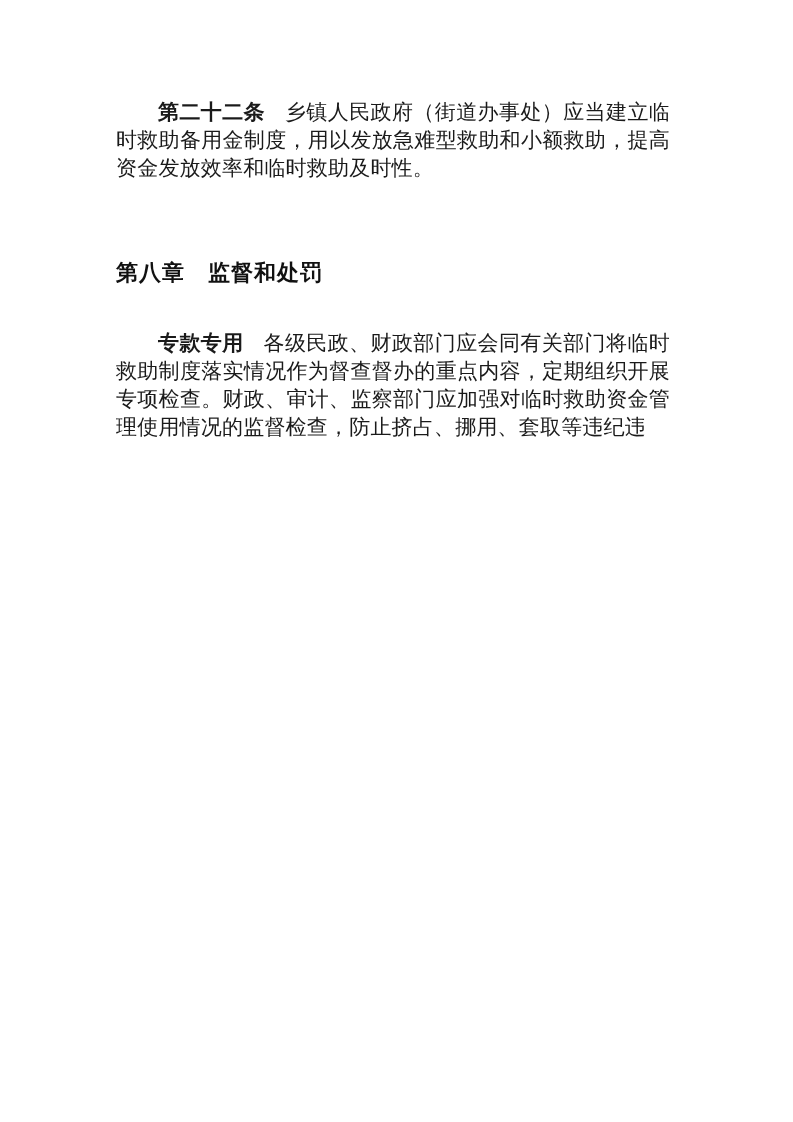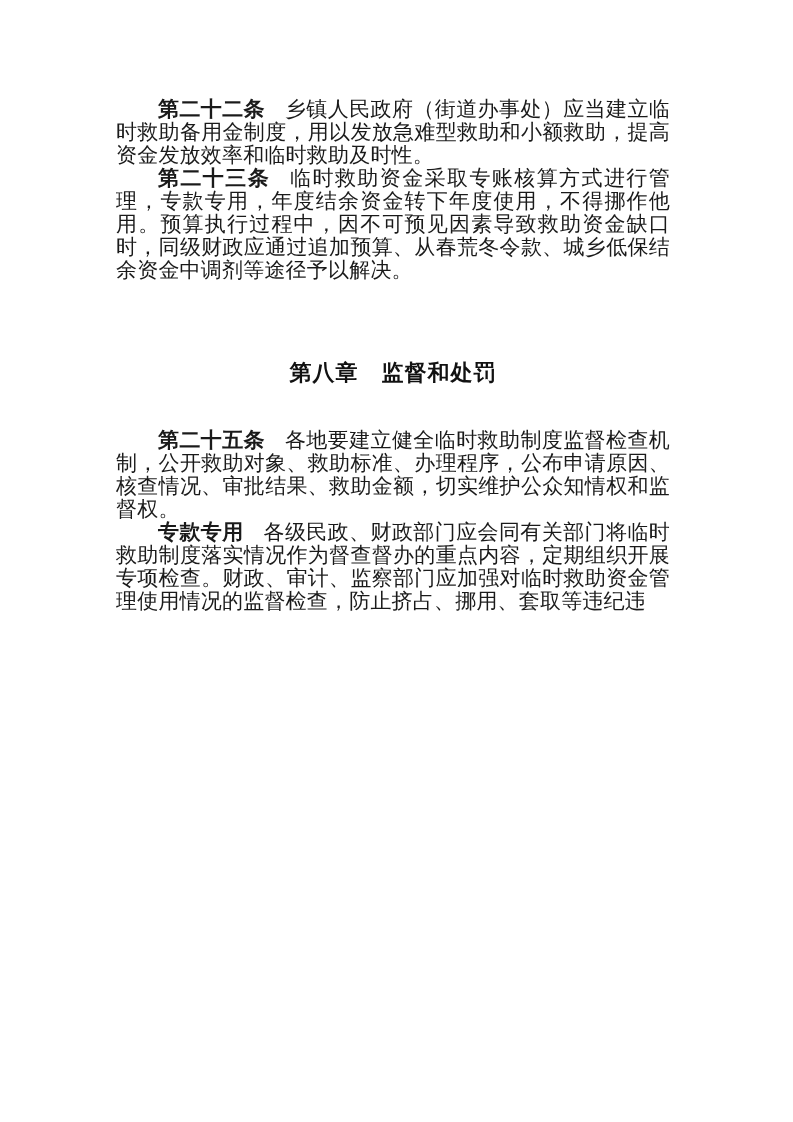--- a/index.html
+++ b/index.html
@@ -18,60 +18,54 @@
   }
   .content {
     position: absolute;
     left: 116px;
     top: 98px;
     width: 554px;
   }
   p.article {
     margin: 0;
     font-size: 21px;
-    line-height: 23px;
+    line-height: 28px;
     text-align: justify;
     text-indent: 42px;
     letter-spacing: 0.2px;
     word-break: break-all;
   }
   p.article .article-number {
     font-weight: 700;
     padding-right: 0.95em;
   }
   h2.chapter-heading {
     margin: 72px 0 37.5px 0;
     font-family: "Liberation Sans", "DejaVu Sans", sans-serif;
     font-weight: 700;
     font-size: 22px;
     line-height: 37.5px;
-    text-align: center;
+    text-align: left;
     letter-spacing: 1px;
     color: #111111;
   }
 </style>
 </head>
 <body>
 
 <div class="page">
   <div class="content">
 
     <p class="article">
       <span class="article-number">第二十二条</span><span>乡镇人民政府（街道办事处）应当建立临时救助备用金制度，用以发放急难型救助和小额救助，提高资金发放效率和临时救助及时性。</span>
     </p>
 
-    <p class="article">
-      <span class="article-number">第二十三条</span><span>临时救助资金采取专账核算方式进行管理，专款专用，年度结余资金转下年度使用，不得挪作他用。预算执行过程中，因不可预见因素导致救助资金缺口时，同级财政应通过追加预算、从春荒冬令款、城乡低保结余资金中调剂等途径予以解决。</span>
-    </p>
 
 
     <h2 class="chapter-heading">第八章　监督和处罚</h2>
 
-    <p class="article">
-      <span class="article-number">第二十五条</span><span>各地要建立健全临时救助制度监督检查机制，公开救助对象、救助标准、办理程序，公布申请原因、核查情况、审批结果、救助金额，切实维护公众知情权和监督权。</span>
-    </p>
 
     <p class="article">
       <span class="article-number">专款专用</span><span>各级民政、财政部门应会同有关部门将临时救助制度落实情况作为督查督办的重点内容，定期组织开展专项检查。财政、审计、监察部门应加强对临时救助资金管理使用情况的监督检查，防止挤占、挪用、套取等违纪违</span>
     </p>
 
   </div>
 </div>
 
 </body></html>

